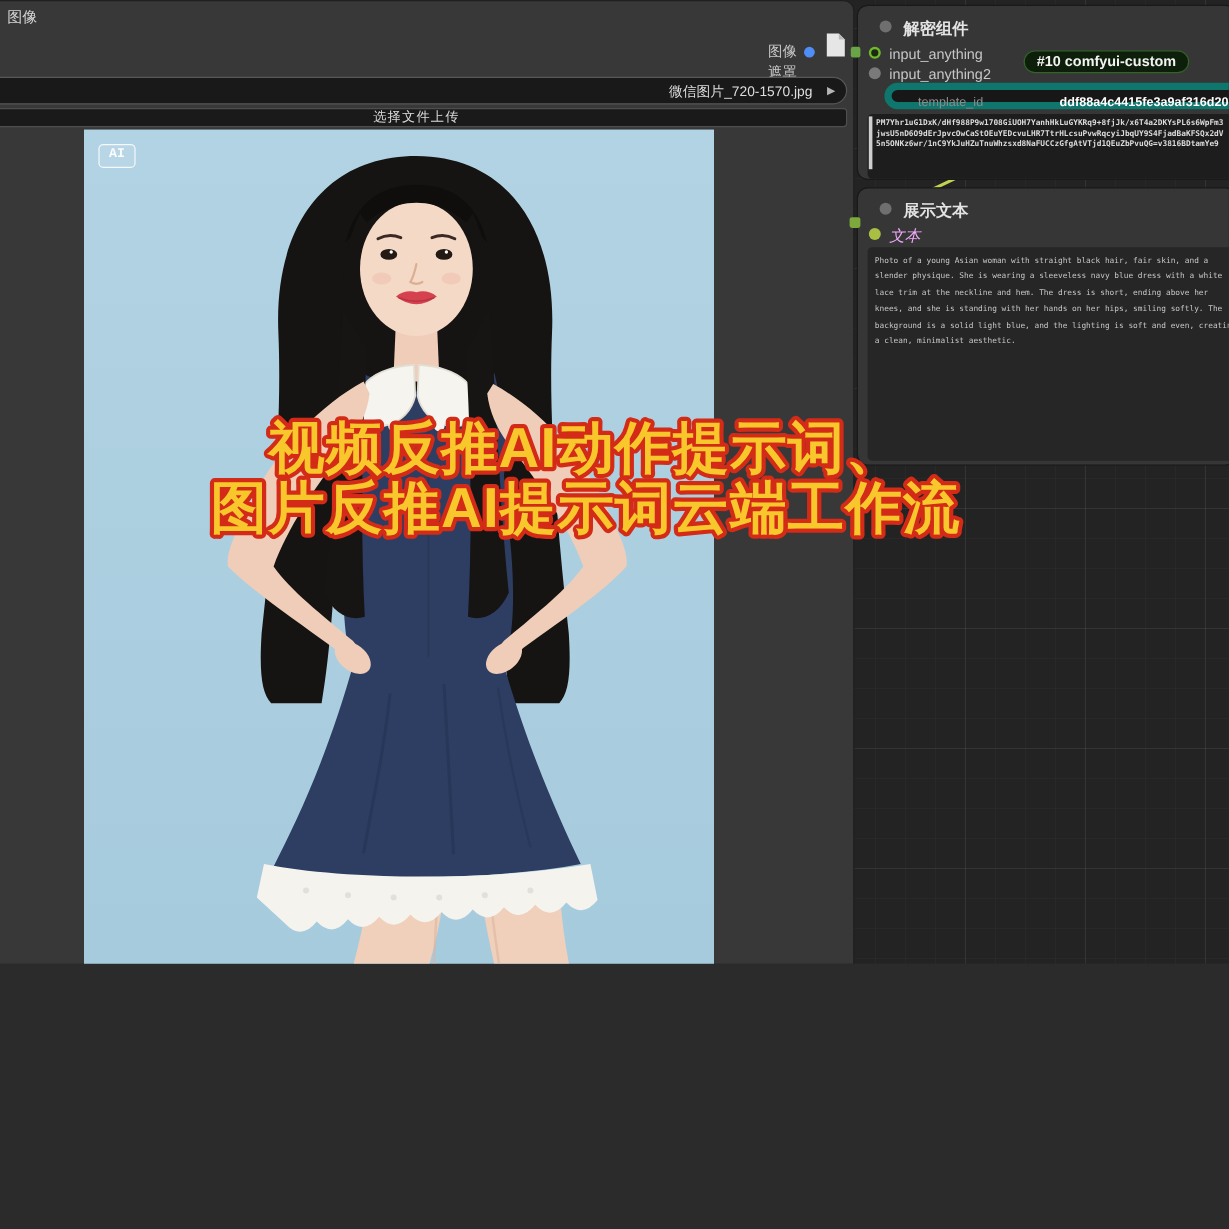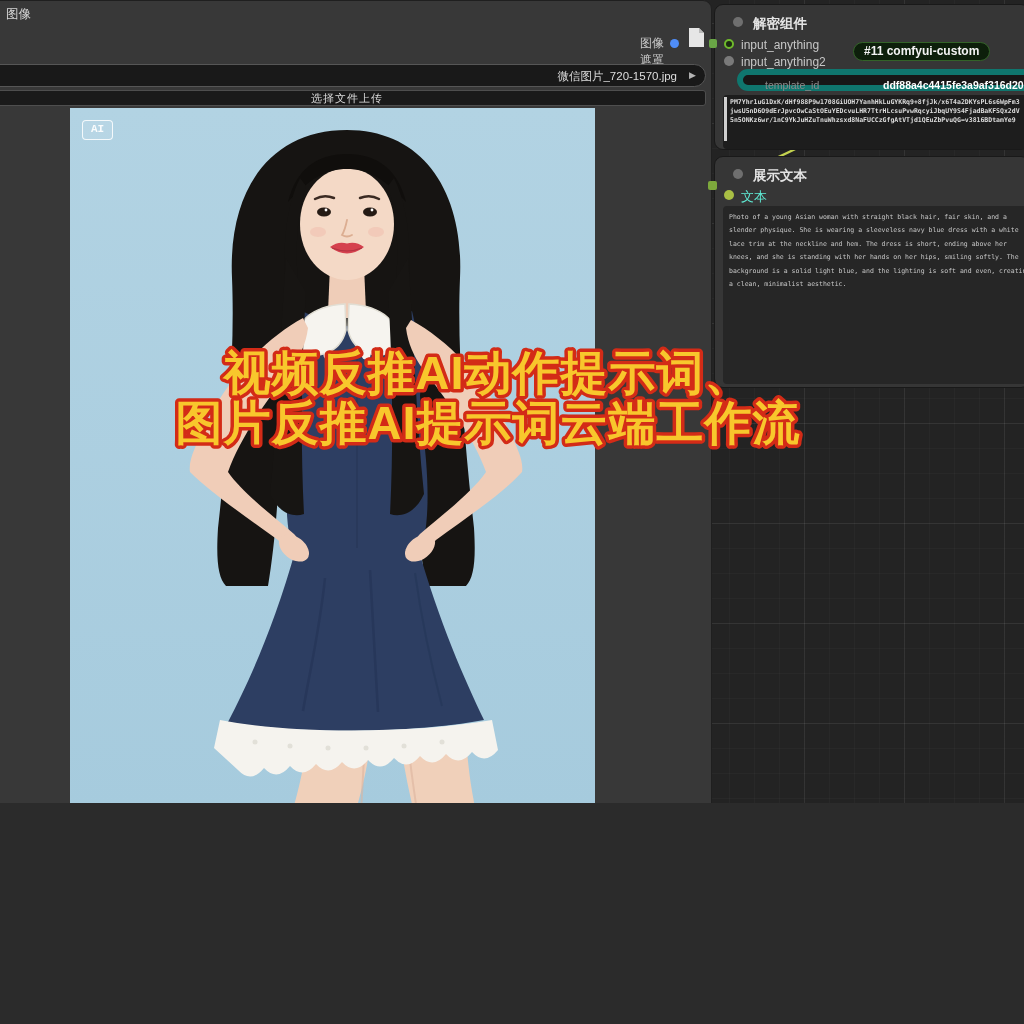--- a/index.html
+++ b/index.html
@@ -213,29 +213,29 @@
     <div class="tpl-pill">
       <span class="tpl-label">template_id</span>
       <span class="tpl-val">ddf88a4c4415fe3a9af316d201e66b</span>
     </div>
     <div class="enc-box">
       <span class="enc-scroll"></span>
       <span class="enc-text">PM7Yhr1uG1DxK/dHf988P9w1708GiUOH7YanhHkLuGYKRq9+8fjJk/x6T4a2DKYsPL6s6WpFm3
 jwsU5nD6O9dErJpvcOwCaStOEuYEDcvuLHR7TtrHLcsuPvwRqcyiJbqUY9S4FjadBaKFSQx2dV
 5n5ONKz6wr/1nC9YkJuHZuTnuWhzsxd8NaFUCCzGfgAtVTjd1QEuZbPvuQG=v3816BDtamYe9</span>
     </div>
-    <span class="id-badge">#11 comfyui-custom</span>
+    <span class="id-badge">#10 comfyui-custom</span>
   </div>
   <span class="abs nub-green-sq"></span>
 
   <div class="abs rnode" style="top:156px; height:232px;">
     <span class="title-dot" style="top:12px;"></span>
     <span class="rnode-title" style="top:10px;">展示文本</span>
     <span class="in-dot" style="top:33px; background:#a9bf44;"></span>
-    <span class="in-label" style="top:31px; font-size:13px; color:#5eead4;">文本</span>
+    <span class="in-label" style="top:31px; font-size:13px; color:#f0abfc;font-style:italic;">文本</span>
     <div class="disp-text">Photo of a young Asian woman with straight black hair, fair skin, and a slender physique. She is wearing a sleeveless navy blue dress with a white lace trim at the neckline and hem. The dress is short, ending above her knees, and she is standing with her hands on her hips, smiling softly. The background is a solid light blue, and the lighting is soft and even, creating a clean, minimalist aesthetic.</div>
   </div>
   <span class="abs link-nub"></span>
 
   <div class="abs bottom-cut-node"></div>
 
   <div class="abs toolbar">
     <div class="drag-dots">
       <i></i>
         <i></i>

